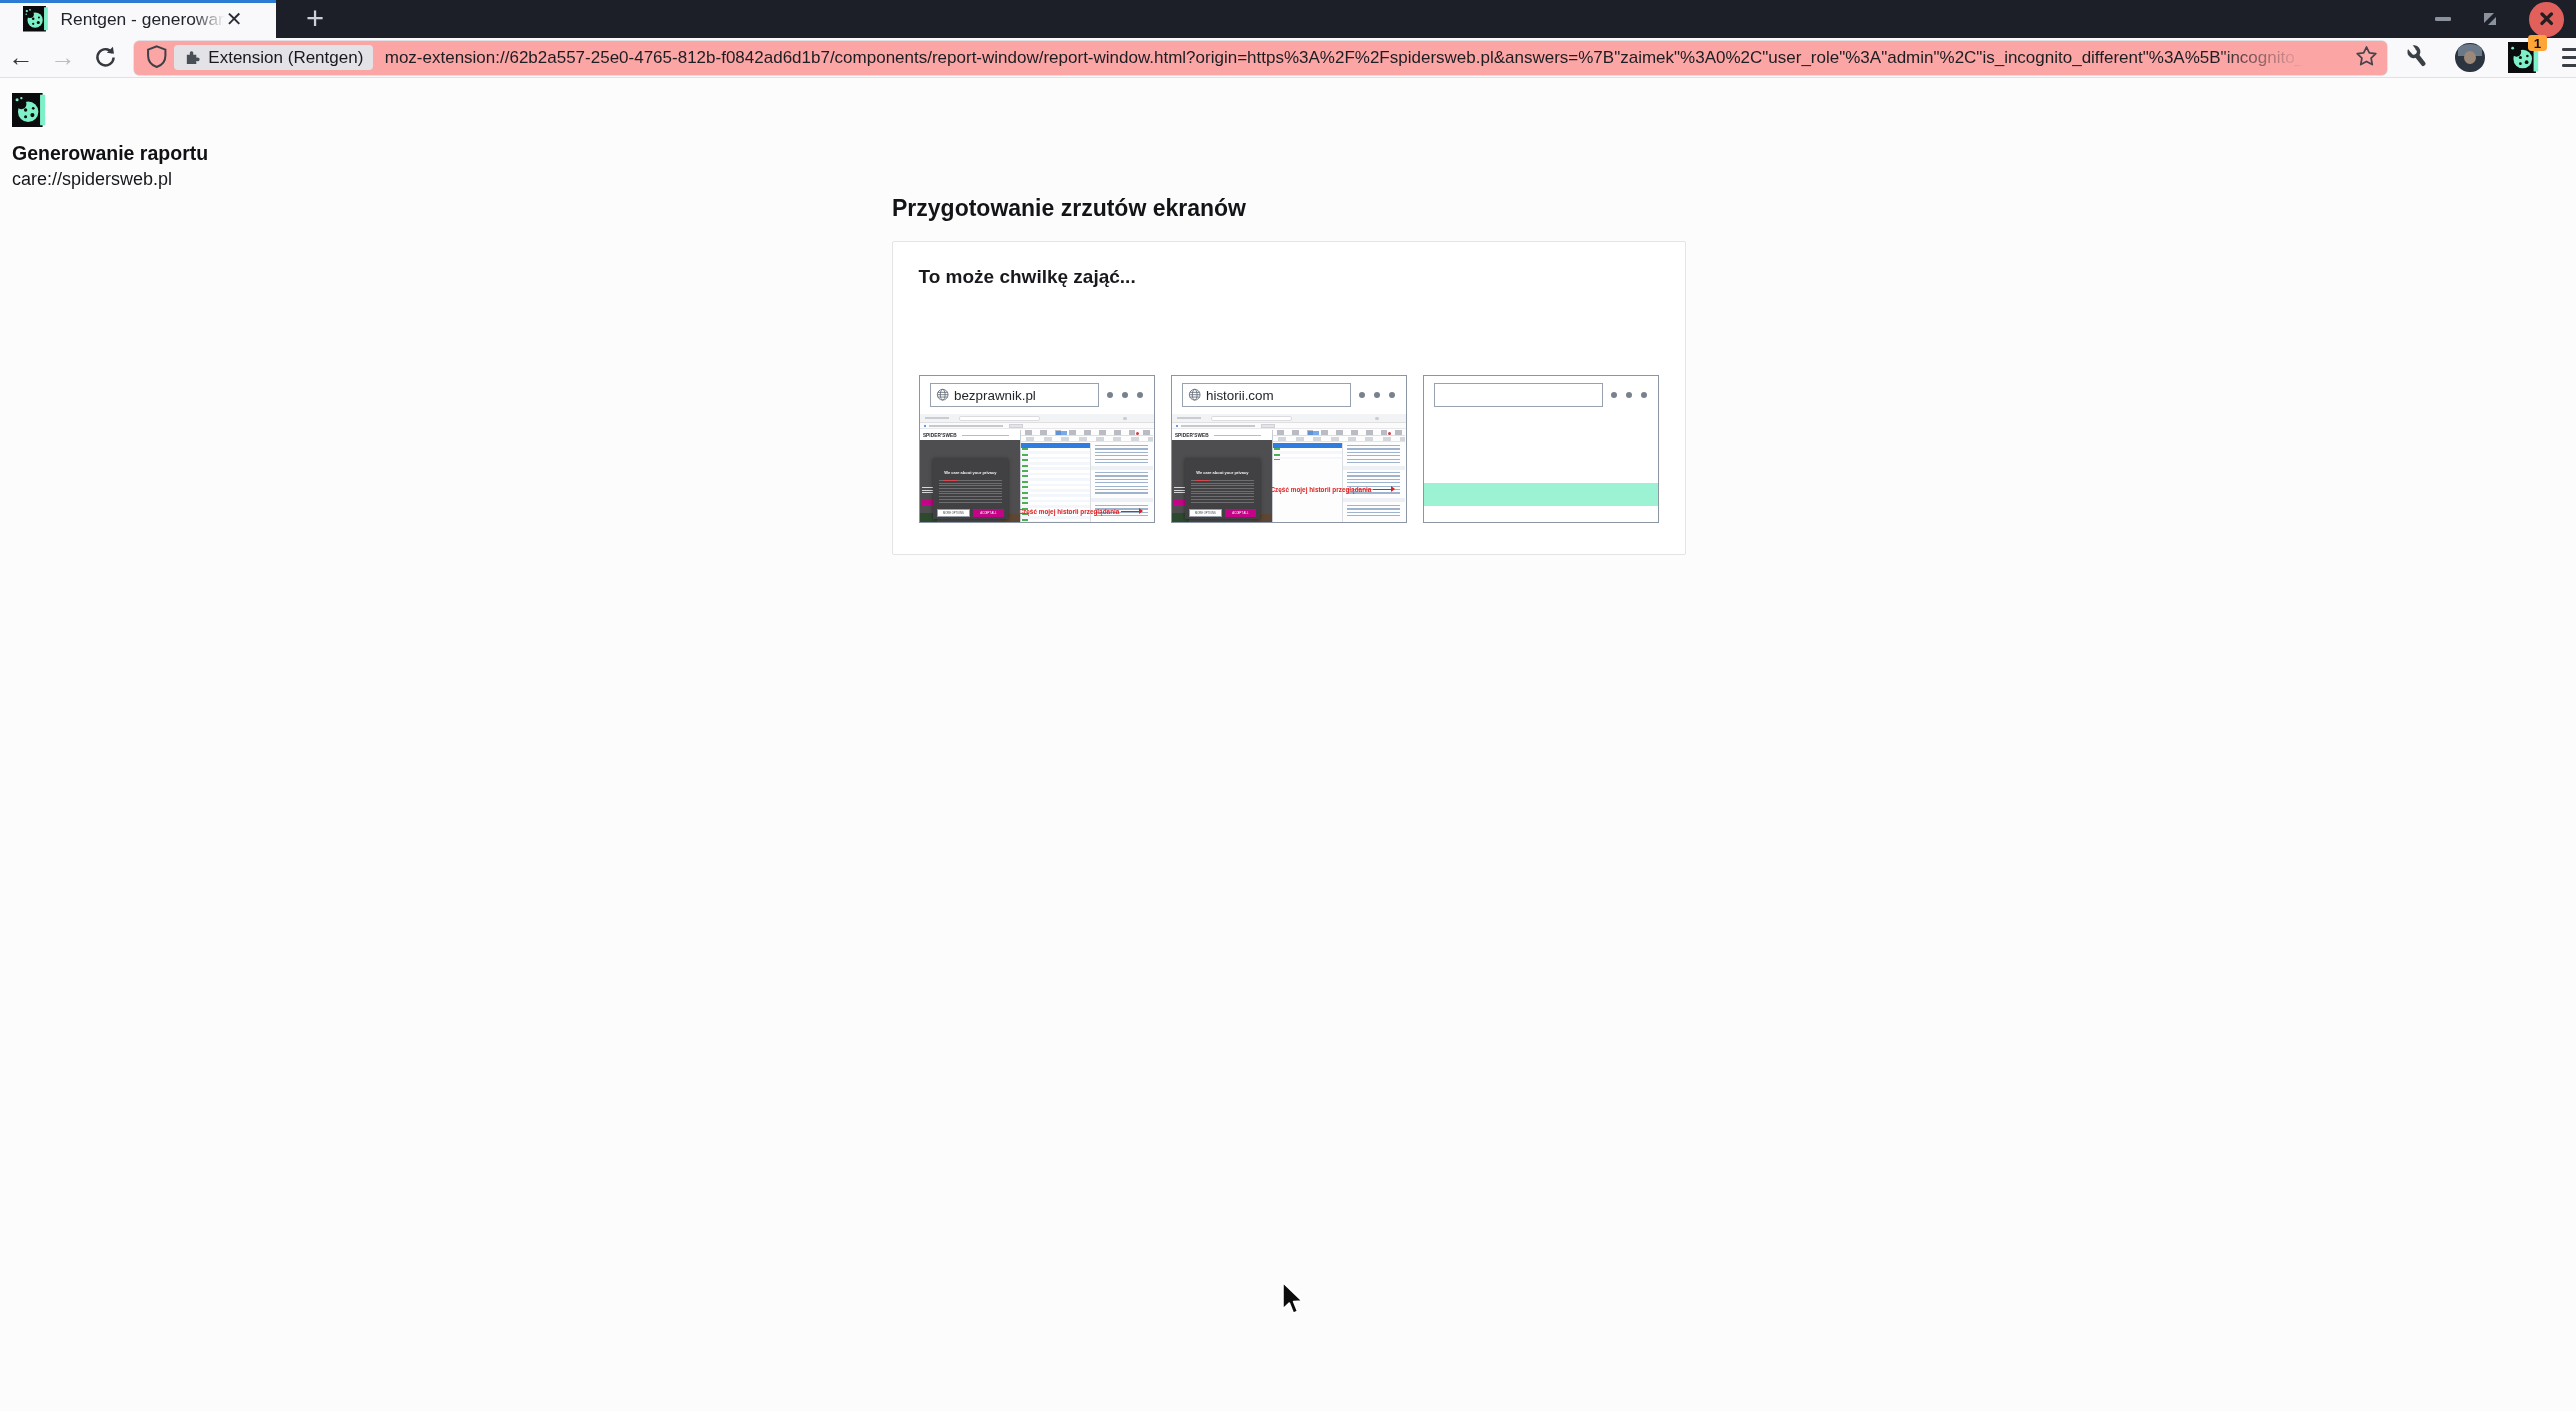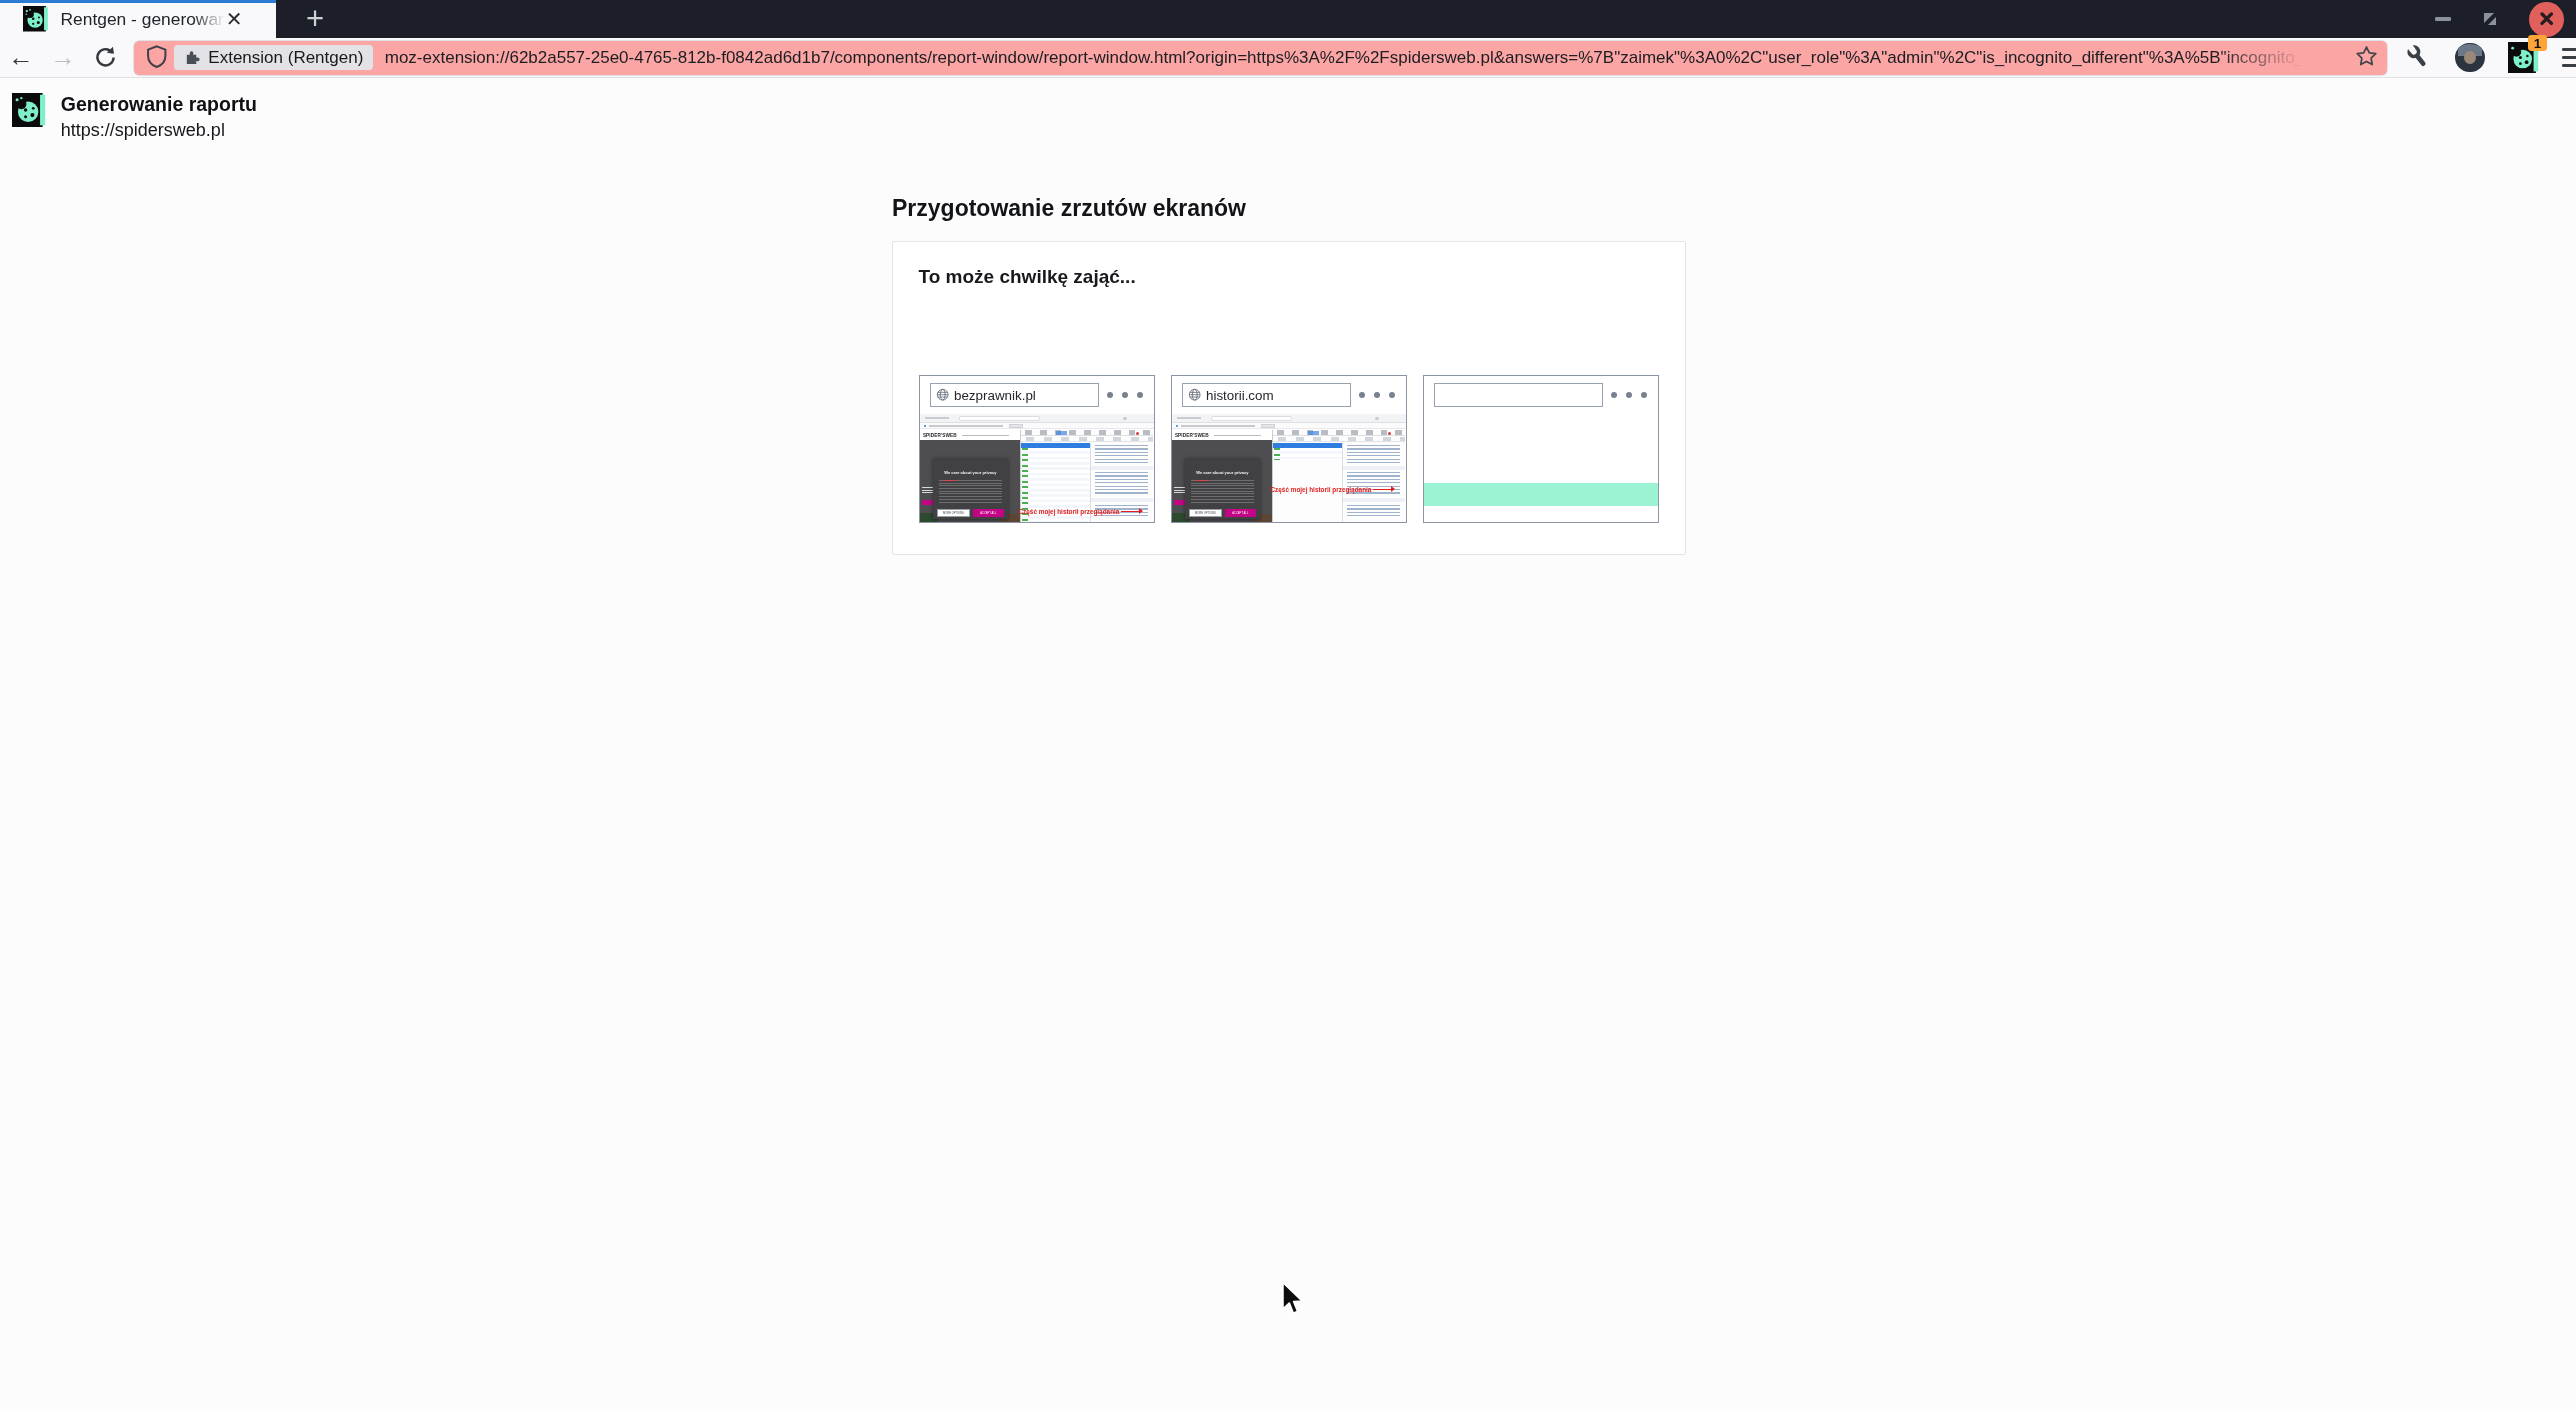--- a/index.html
+++ b/index.html
@@ -56,21 +56,21 @@
     border-radius:50%; background:#9b8878; }
   .ext-button { position:relative; width:31px; height:31px; }
   .badge { position:absolute; top:-6.7px; right:-8px; min-width:19px; height:16px;
     background:#ffa436; border-radius:3.4px; color:#101216; font-size:13.4px; font-weight:bold;
     display:flex; align-items:center; justify-content:center; padding:0 2.7px; }
   .hamburger { width:23px; display:flex; flex-direction:column; gap:5.4px; }
   .hamburger span { display:block; height:2.7px; background:#3b3e44; border-radius:1.3px; }
 
   
   .content { position:relative; height:1332px; background:#fcfcfd; }
-  .app-header { position:absolute; left:12px; top:15.4px; display:flex; gap:14.8px; }
+  .app-header { position:absolute; left:12px; top:15.4px; display:flex; gap:14.8px;flex-direction:column; }
   .app-logo { width:34px; height:34px; flex:0 0 auto; }
   .app-title { font-size:19.5px; font-weight:bold; color:#0f1115; }
   .app-subtitle { font-size:18px; color:#15171a; margin-top:4px; }
 
   .main-heading { position:absolute; left:892px; top:117px; font-size:23px; font-weight:bold;
     color:#121417; }
 
   .card { position:absolute; left:892px; top:163px; width:794px; height:314px; background:#fff;
     border:0.7px solid #e4e4e7; border-radius:2px; }
   .card-title { position:absolute; left:25.5px; top:24px; font-size:19px; font-weight:bold;
@@ -281,21 +281,21 @@
             <circle cx="16" cy="20" r="2" fill="#0b0b0d"></circle>
             <circle cx="24" cy="26" r="2.4" fill="#0b0b0d"></circle>
             <circle cx="16" cy="28" r="1.8" fill="#0b0b0d"></circle>
             <circle cx="25" cy="18" r="1.6" fill="#0b0b0d"></circle>
             <circle cx="6" cy="8" r="1.8" fill="#7ef0c8"></circle>
             <circle cx="11" cy="6" r="1.4" fill="#7ef0c8"></circle>
           </svg>
       </span>
       <span>
         <div class="app-title">Generowanie raportu</div>
-        <div class="app-subtitle">https://spidersweb.pl</div>
+        <div class="app-subtitle">care://spidersweb.pl</div>
       </span>
     </div>
 
     <div class="main-heading">Przygotowanie zrzutów ekranów</div>
 
     <div class="card">
       <div class="card-title">To może chwilkę zająć...</div>
 
       <div class="thumb-row">
 

